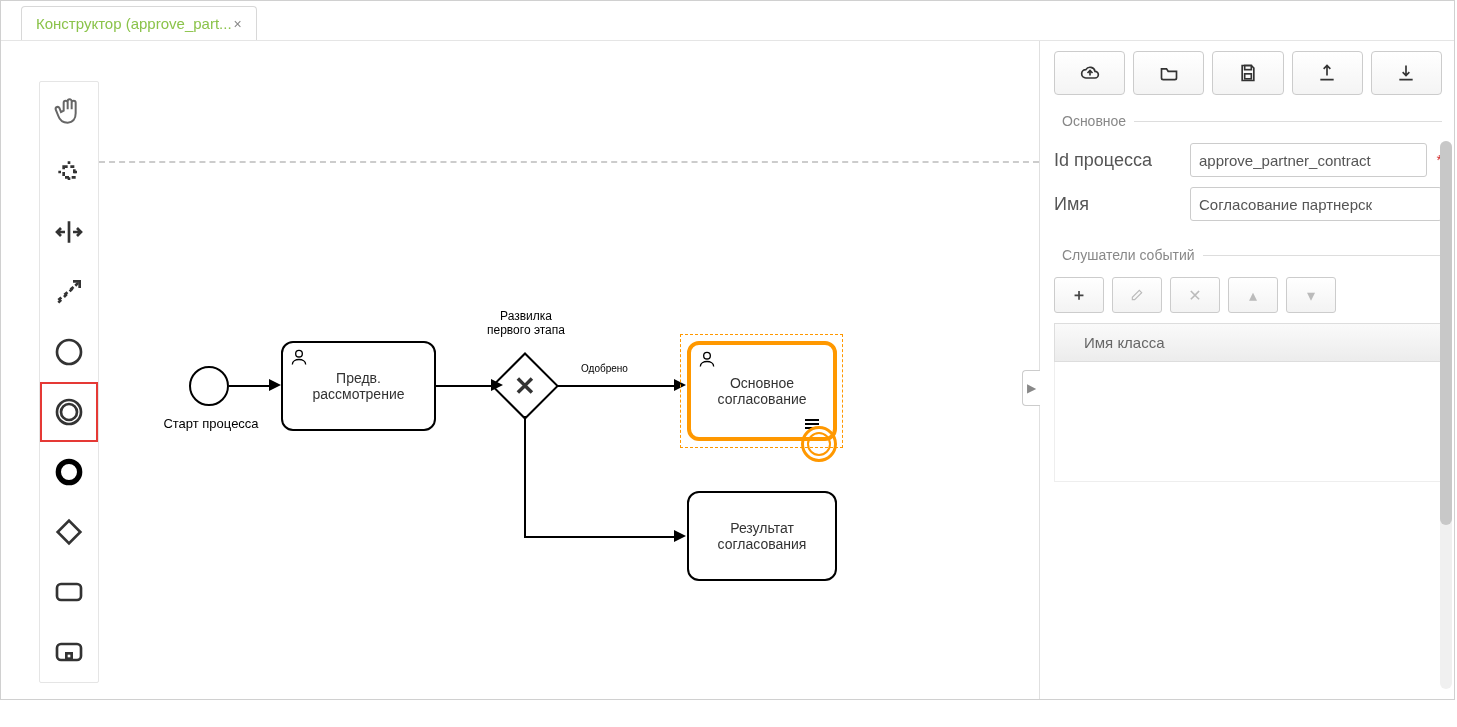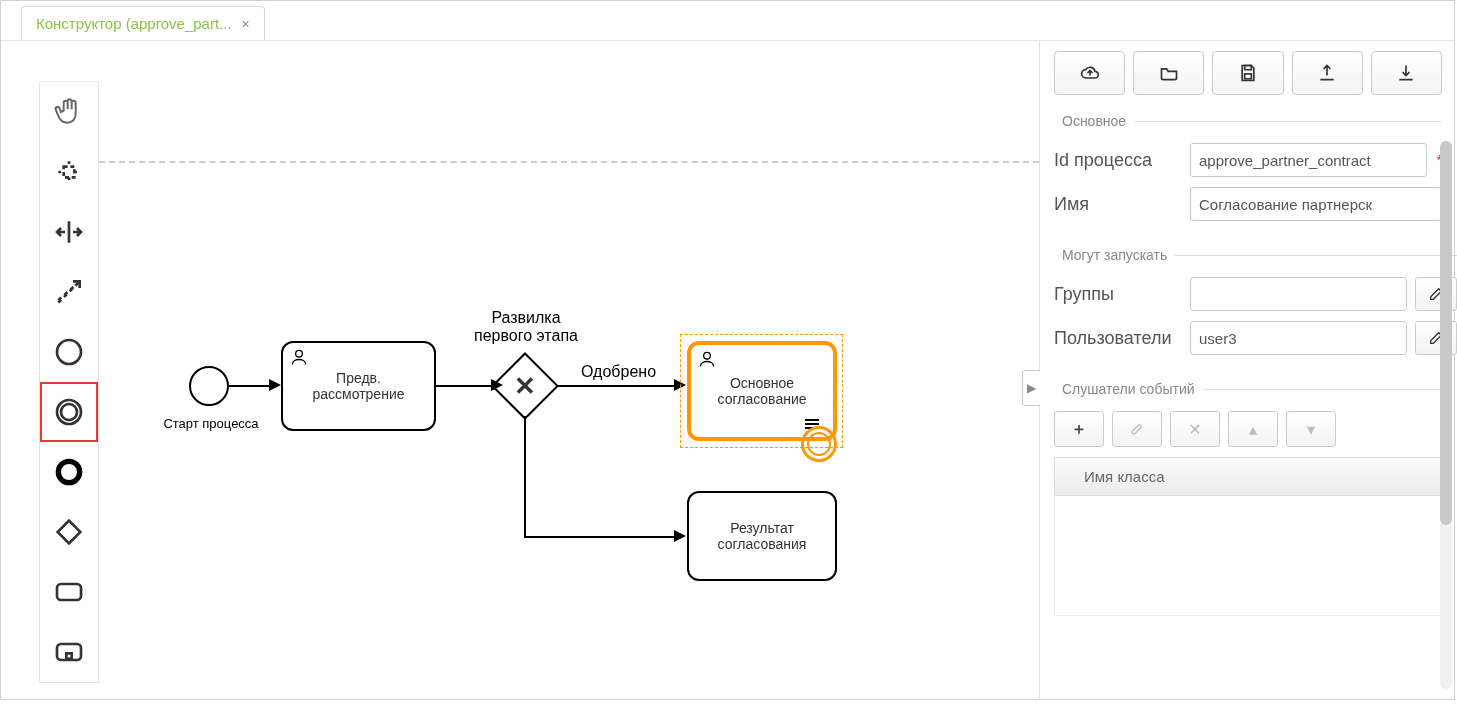--- a/index.html
+++ b/index.html
@@ -19,21 +19,21 @@
   .tab {
     border: 1px solid #d8d8d8;
     border-bottom: none;
     border-radius: 4px 4px 0 0;
     padding: 8px 14px;
     background: #fff;
     color: #8bc34a;
     font-size: 15px;
     display: flex;
     align-items: center;
-    gap: 10px;
+    gap: 2px;
     cursor: pointer;
   }
   .tab .close { color: #888; font-size: 14px; cursor: pointer; }
   .content { display: flex; height: calc(100% - 40px); }
   .canvas-area { flex: 1; position: relative; background: #fff; overflow: hidden; }
   .palette {
     position: absolute;
     left: 38px;
     top: 40px;
     width: 60px;
@@ -361,32 +361,32 @@
               <circle cx="12" cy="8" r="4"></circle>
               <path d="M4 21c0-4 4-6 8-6s8 2 8 6"></path>
             </svg>
           <span style="white-space:pre-line;">Предв.
 рассмотрение</span>
         </div>
 
         <div class="gateway" style="left:500px; top:321px;">
           <div class="x">✕</div>
         </div>
-        <div class="node-label" style="left:465px; top:268px; width:120px; font-size:16px;">Развилка
+        <div class="node-label" style="left:465px; top:268px; width:120px; font-size:12px;">Развилка
 первого этапа</div>
 
         <div class="arrow-line arrow-h" style="left:228px; top:344px; width:40px;"></div>
         <div class="arrow-head" style="left:268px; top:338px;"></div>
 
         <div class="arrow-line arrow-h" style="left:435px; top:344px; width:58px;"></div>
         <div class="arrow-head" style="left:490px; top:338px;"></div>
 
         <div class="arrow-line arrow-h" style="left:555px; top:344px; width:118px;"></div>
         <div class="arrow-head" style="left:673px; top:338px;"></div>
-        <div class="node-label" style="left:580px; top:322px; font-size:16px;">Одобрено</div>
+        <div class="node-label" style="left:580px; top:322px; font-size:10px;">Одобрено</div>
 
         <div class="arrow-line arrow-v" style="left:523px; top:375px; height:120px;"></div>
         <div class="arrow-line arrow-h" style="left:523px; top:495px; width:150px;"></div>
         <div class="arrow-head" style="left:673px; top:489px;"></div>
 
         <div class="selected-wrap" style="left:679px; top:293px; width:163px; height:114px;"></div>
         <div class="task selected" style="left:686px; top:300px; width:150px; height:100px;">
           <svg class="user-icon" viewBox="0 0 24 24" fill="none" stroke="#000" stroke-width="1.6">
               <circle cx="12" cy="8" r="4"></circle>
               <path d="M4 21c0-4 4-6 8-6s8 2 8 6"></path>
@@ -448,41 +448,20 @@
           <label>Id процесса</label>
           <input type="text" value="approve_partner_contract" style="">
           <span class="req">*</span>
         </div>
         <div class="form-row">
           <label>Имя</label>
           <input type="text" value="Согласование партнерск" style="">
         </div>
       </fieldset>
 
-      <fieldset>
-        <legend>Могут запускать</legend>
-        <div class="form-row">
-          <label>Группы</label>
-          <input type="text" value="" style="">
-          <div class="edit-btn">
-            <svg width="16" height="16" viewBox="0 0 24 24" fill="none" stroke="#333" stroke-width="2">
-                <path d="M4 20h4L20 8l-4-4L4 16v4z"></path>
-              </svg>
-          </div>
-        </div>
-        <div class="form-row">
-          <label>Пользователи</label>
-          <input type="text" value="user3" style="">
-          <div class="edit-btn">
-            <svg width="16" height="16" viewBox="0 0 24 24" fill="none" stroke="#333" stroke-width="2">
-                <path d="M4 20h4L20 8l-4-4L4 16v4z"></path>
-              </svg>
-          </div>
-        </div>
-      </fieldset>
 
       <fieldset>
         <legend>Слушатели событий</legend>
         <div class="listener-bar">
           <div class="lb">
               <b>＋</b>
             </div>
           <div class="lb disabled">
             <svg width="14" height="14" viewBox="0 0 24 24" fill="none" stroke="#bbb" stroke-width="2">
                 <path d="M4 20h4L20 8l-4-4L4 16v4z"></path>

